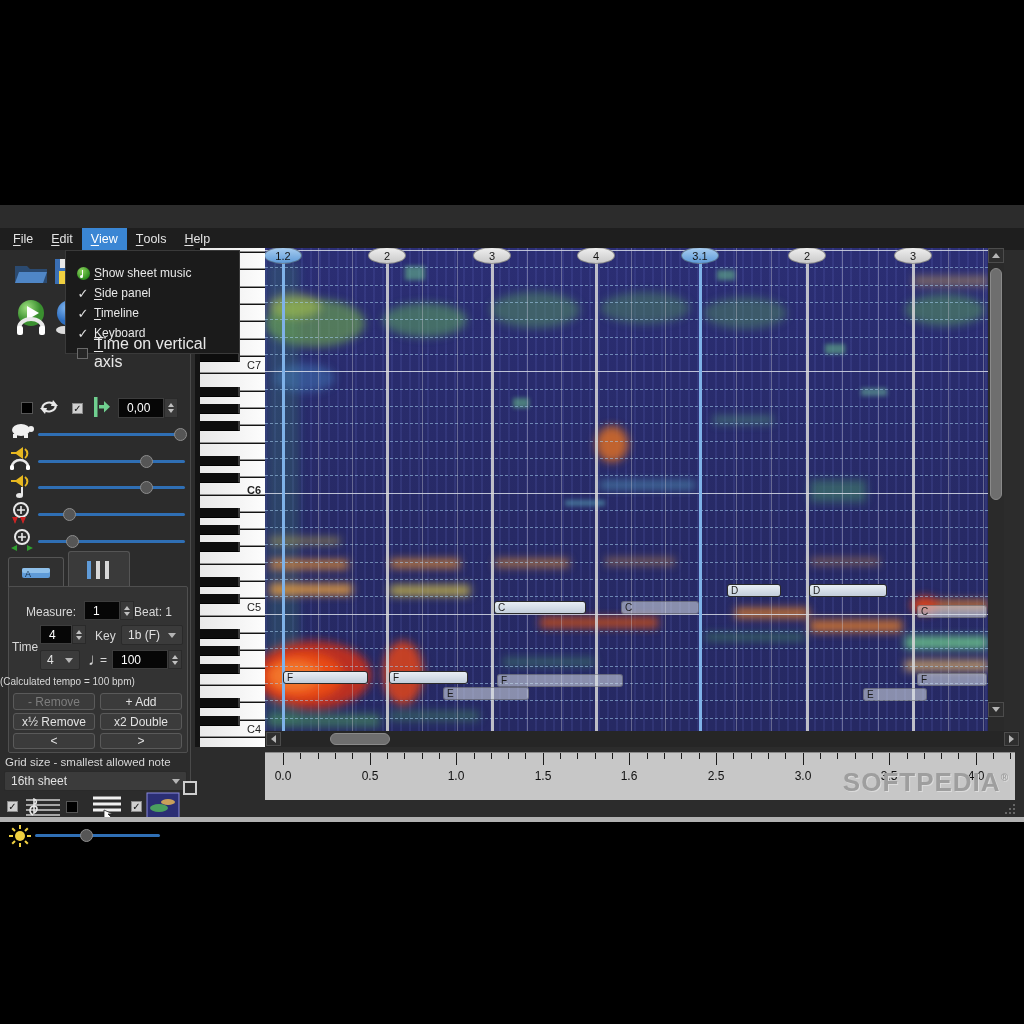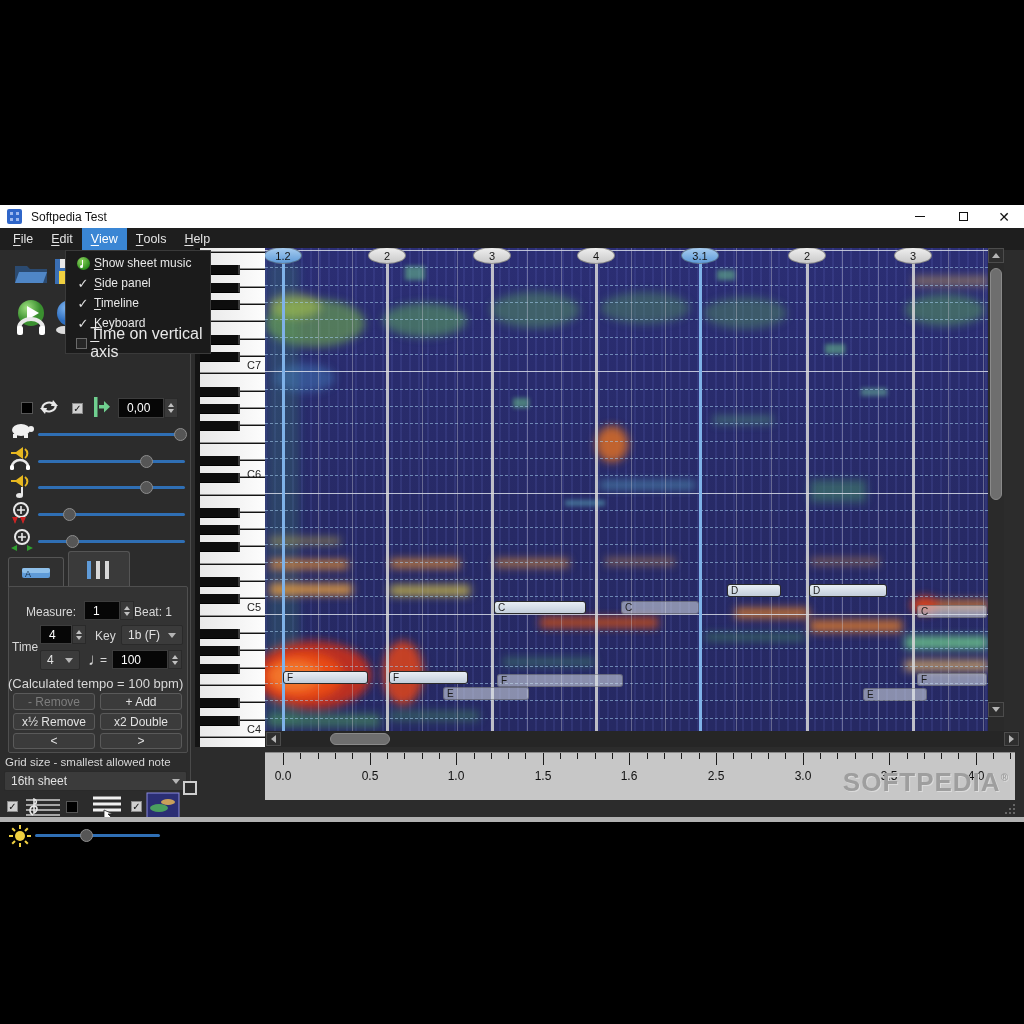--- a/index.html
+++ b/index.html
@@ -29,22 +29,22 @@
 
   
   #menubar { position:absolute; left:0; top:23px; width:1024px; height:22px;
     background:#1e1e1e; display:flex; align-items:stretch; padding-left:4px; }
   .menubar-item { color:#e4e4e4; font-size:12.5px; padding:0 9px; display:flex;
     align-items:center; }
   .menubar-item.active { background:#3a86d4; color:#fff; }
   .mn { text-decoration:underline; text-underline-offset:2px; }
 
   
-  #view-menu { position:absolute; left:65px; top:45px; width:146px; height:104px;
-    background:#1b1b1b; border:1px solid #3a3a3a; z-index:50; padding-top:2px; }
+  #view-menu { position:absolute; left:65px; top:45px; width:175px; height:104px;
+    background:#1b1b1b; border:1px solid #3a3a3a; z-index:50; padding-top:12px; }
   .menu-item { height:20px; display:flex; align-items:center; color:#e8e8e8;
     font-size:12px; padding-left:6px; }
   .menu-check-col { width:22px; display:flex; align-items:center; justify-content:center; }
   .check-glyph { color:#e0e0e0; font-size:13px; }
   .uncheck-box { width:11px; height:11px; border:1px solid #6a6a6a; background:#262626; }
   .sheet-icon { width:13px; height:13px; border-radius:50%;
     background:radial-gradient(circle at 35% 30%, #8fd45f, #2e8f1f 70%, #1d6a12);
     position:relative; }
   .sheet-icon:before { content:""; position:absolute; left:5px; top:3px; width:1.5px;
     height:6px; background:#fff; }
@@ -159,33 +159,20 @@
       radial-gradient(circle 1.3px, #666 1.2px, transparent 1.5px) 4px 8px/4px 4px no-repeat,
       radial-gradient(circle 1.3px, #666 1.2px, transparent 1.5px) 0px 8px/4px 4px no-repeat; }
   #splitter-handle { position:absolute; left:183px; top:576px; width:14px; height:14px;
     background:#2d2d2d; border:2px solid #cfcfcf; }
 </style>
 </head>
 <body>
 
 <div id="window">
 
-  <div id="titlebar">
-    <div id="app-icon"></div>
-    <div id="window-title">Softpedia Test</div>
-    <div class="win-btn" style="left:900px">
-        <div class="glyph-min"></div>
-      </div>
-    <div class="win-btn" style="left:943px">
-        <div class="glyph-max"></div>
-      </div>
-    <div class="win-btn" style="left:984px">
-        <div class="glyph-close">✕</div>
-      </div>
-  </div>
 
   <div id="menubar">
       <div class="menubar-item"><span class="mn">F</span>ile</div>
       <div class="menubar-item"><span class="mn">E</span>dit</div>
       <div class="menubar-item active"><span class="mn">V</span>iew</div>
       <div class="menubar-item"><span class="mn">T</span>ools</div>
       <div class="menubar-item"><span class="mn">H</span>elp</div>
     </div>
 
   <div id="sidebar">
@@ -331,21 +318,21 @@
         <span class="arr"></span>
     </div>
     <div class="lbl" style="left:88px; top:400px; font-size:17px">♩</div>
     <div class="lbl" style="left:100px; top:403px">=</div>
     <div class="spin-field abs" style="left:112px; top:400px; width:56px; height:19px">100</div>
     <div class="spin-btns abs" style="left:168px; top:400px; height:19px">
         <i class="spin-up"></i>
         <i class="spin-down"></i>
       </div>
 
-    <div class="lbl" style="left:8px; top:426px; font-size:13px">(Calculated tempo = 100 bpm)</div>
+    <div class="lbl" style="left:0; top:426px; font-size:10px">(Calculated tempo = 100 bpm)</div>
 
     <div class="btn disabled" style="left:13px; top:443px; width:82px; height:17px">- Remove</div>
     <div class="btn" style="left:100px; top:443px; width:82px; height:17px">+ Add</div>
     <div class="btn" style="left:13px; top:463px; width:82px; height:17px">x½ Remove</div>
     <div class="btn" style="left:100px; top:463px; width:82px; height:17px">x2 Double</div>
     <div class="btn" style="left:13px; top:483px; width:82px; height:16px">&lt;</div>
     <div class="btn" style="left:100px; top:483px; width:82px; height:16px">&gt;</div>
 
     <div class="lbl" style="left:5px; top:506px; font-size:11.5px">Grid size - smallest allowed note</div>
     <div class="dropdown" style="left:4px; top:521px; width:183px; height:20px">
@@ -406,21 +393,21 @@
       <div class="black-key" style="top: 329.12px;"></div>
       <div class="white-key" style="top: 316.8px; height: 16.32px;"></div>
       <div class="white-key" style="top: 299.48px; height: 16.32px;"></div>
       <div class="black-key" style="top: 294.48px;"></div>
       <div class="white-key" style="top: 282.16px; height: 16.32px;"></div>
       <div class="black-key" style="top: 277.16px;"></div>
       <div class="white-key" style="top: 264.84px; height: 16.32px;"></div>
       <div class="black-key" style="top: 259.84px;"></div>
       <div class="white-key" style="top: 247.52px; height: 16.32px;"></div>
       <div class="white-key" style="top: 230.2px; height: 16.32px;"></div>
-      <div class="key-label" style="top: 220px;">C6</div>
+      <div class="key-label" style="top: 236px; font-weight: bold;">C6</div>
       <div class="black-key" style="top: 225.2px;"></div>
       <div class="white-key" style="top: 212.88px; height: 16.32px;"></div>
       <div class="black-key" style="top: 207.88px;"></div>
       <div class="white-key" style="top: 195.56px; height: 16.32px;"></div>
       <div class="white-key" style="top: 178.24px; height: 16.32px;"></div>
       <div class="black-key" style="top: 173.24px;"></div>
       <div class="white-key" style="top: 160.92px; height: 16.32px;"></div>
       <div class="black-key" style="top: 155.92px;"></div>
       <div class="white-key" style="top: 143.6px; height: 16.32px;"></div>
       <div class="black-key" style="top: 138.6px;"></div>

